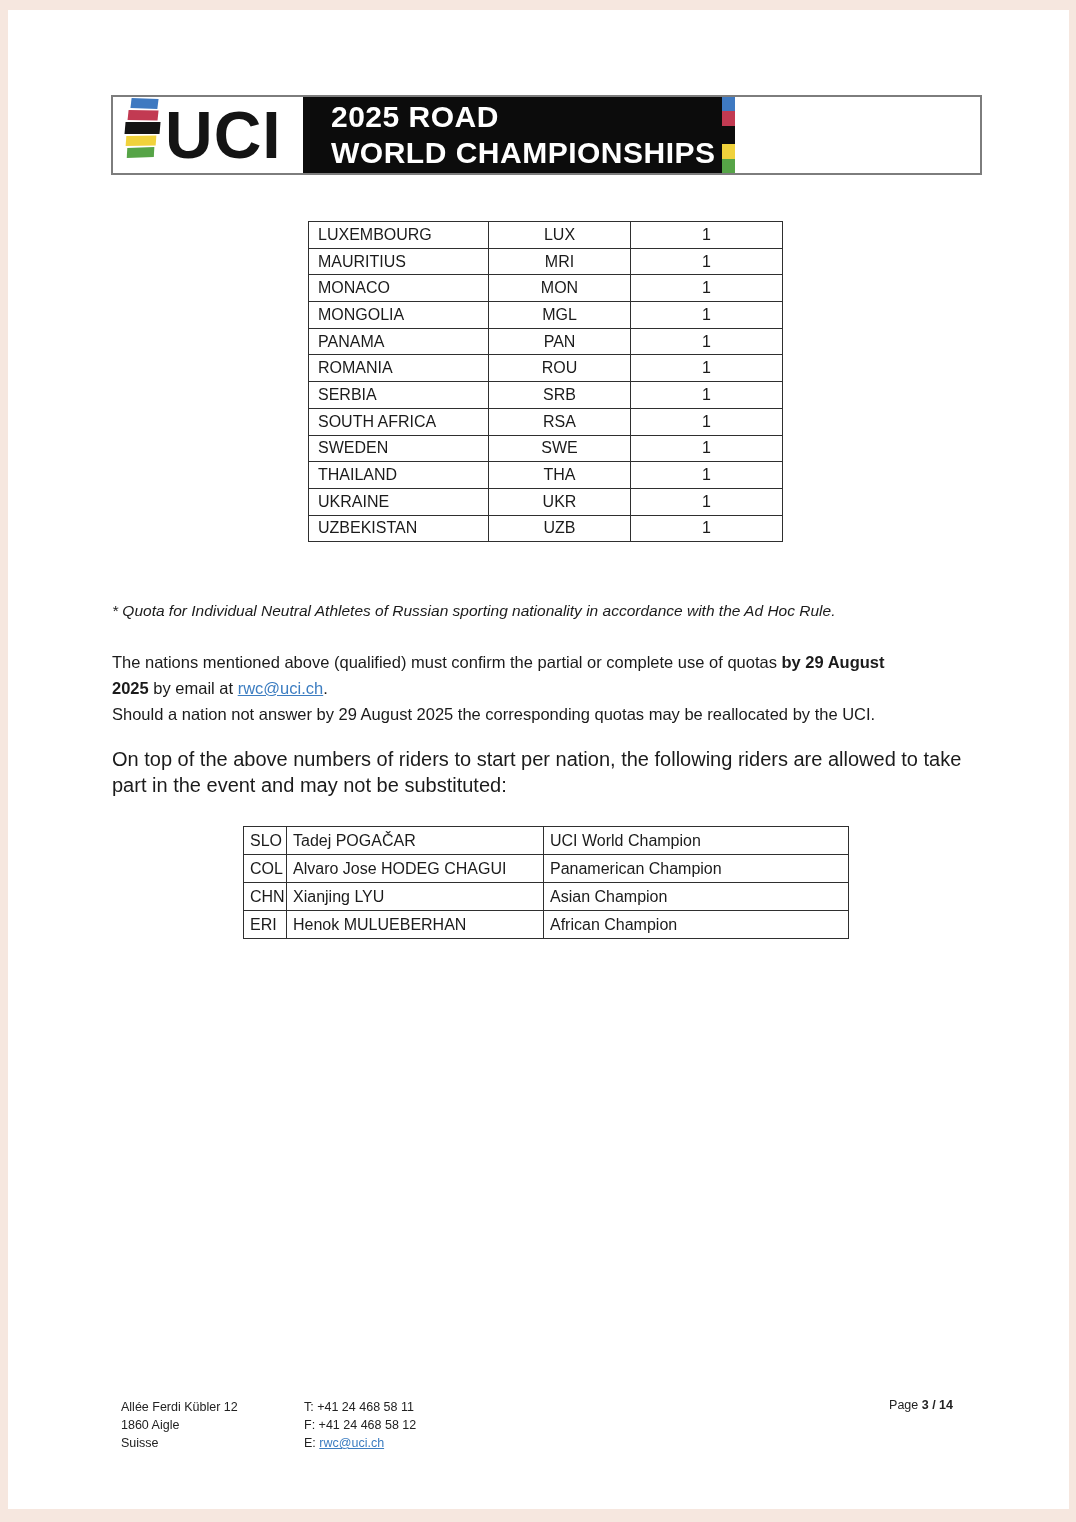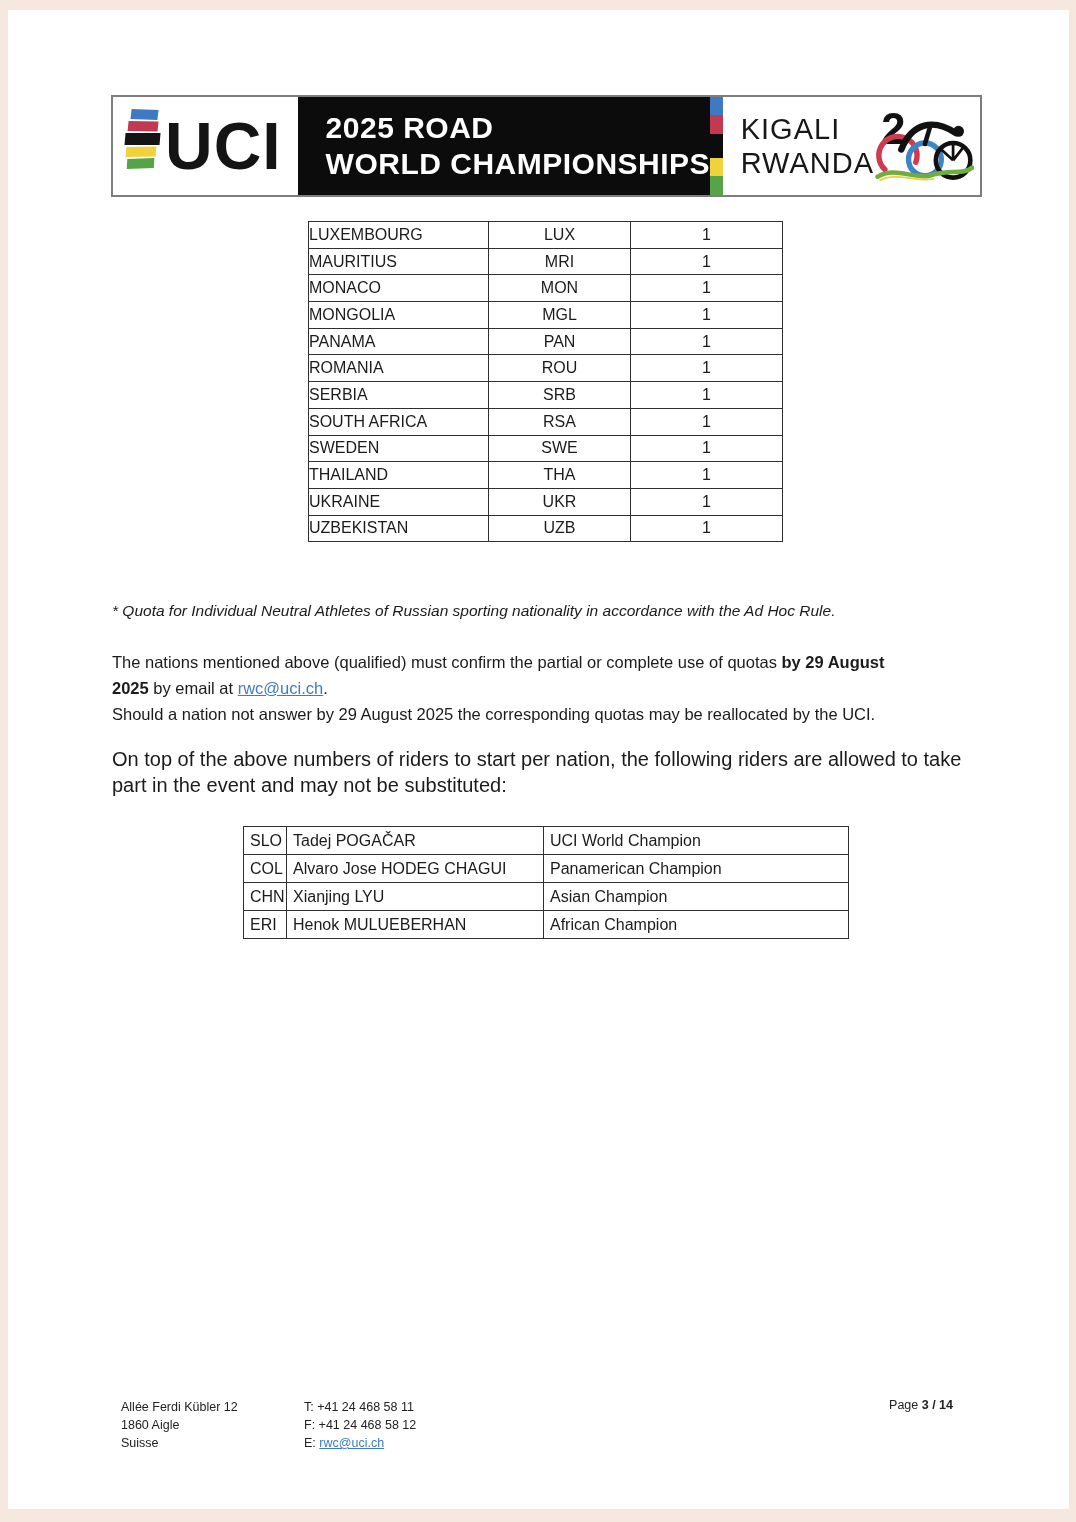--- a/index.html
+++ b/index.html
@@ -15,21 +15,21 @@
     background:#f6e7df;
     overflow:hidden;
   }
   .page{
     position:absolute;
     left:8px;top:10px;width:1061px;height:1499px;
     background:#ffffff;
   }
   
   .header-box{
-    position:absolute;left:103px;top:85px;width:871px;height:102px;
+    position:absolute;left:103px;top:85px;width:871px;height:80px;
     border:2px solid #7d7d7d;
     box-sizing:border-box;
     display:flex;align-items:stretch;
     background:#fff;
   }
   .uci-section{
     width:190px;display:flex;align-items:center;justify-content:flex-start;
     padding-left:8px;box-sizing:border-box;background:#fff;
   }
   .uci-wordmark{
@@ -67,21 +67,21 @@
     position:absolute;left:300px;top:211px;width:474px;
     border-collapse:collapse;table-layout:fixed;
     font-size:16px;color:#1b1b1b;
   }
   .quota-table td{
     border:1px solid #2f2f2f;
     height:25.7px;padding:0;
     vertical-align:middle;
     overflow:hidden;white-space:nowrap;
   }
-  .quota-table td.left{text-align:left;}
+  .quota-table td.left{text-align:left;padding-left:9px;}
   .quota-table td.center{text-align:center;}
   .col-nation{width:180px;}
   .col-code{width:142px;}
   .col-quota{width:152px;}
   
   .note-italic{
     position:absolute;left:104px;top:592px;width:890px;
     font-size:15.5px;font-style:italic;
   }
   .para-confirm{
@@ -152,40 +152,20 @@
       </div>
 
       <div class="color-strip">
         <div class="strip-blue"></div>
         <div class="strip-red"></div>
         <div class="strip-black"></div>
         <div class="strip-yellow"></div>
         <div class="strip-green"></div>
       </div>
 
-      <div class="kigali-section">
-        <div class="kigali-text">
-          <div>KIGALI</div>
-          <div>RWANDA</div>
-        </div>
-        <span class="bike-logo">
-          <svg width="100" height="86" viewBox="0 0 110 92">
-            <text x="8" y="46" font-family="Liberation Sans, sans-serif" font-size="48" font-weight="700" fill="#111">2</text>
-            <path d="M12 74 A 21 21 0 1 1 46 66" stroke="#cf3a50" stroke-width="6" fill="none" stroke-linecap="round"></path>
-            <circle cx="56" cy="63" r="18" stroke="#3c86c8" stroke-width="6" fill="none"></circle>
-            <circle cx="87" cy="64" r="19" stroke="#111" stroke-width="5" fill="none"></circle>
-            <path d="M87 64 L74 52 M87 64 L98 50 M87 64 L87 45" stroke="#111" stroke-width="3" fill="none"></path>
-            <path d="M30 52 C 42 22 66 18 90 34" stroke="#111" stroke-width="7" fill="none" stroke-linecap="round"></path>
-            <path d="M62 26 L56 46" stroke="#111" stroke-width="5" fill="none" stroke-linecap="round"></path>
-            <circle cx="93" cy="32" r="6" fill="#111"></circle>
-            <path d="M4 82 C 24 70 44 86 64 80 C 84 74 98 80 108 72" stroke="#6fae3e" stroke-width="5" fill="none" stroke-linecap="round"></path>
-            <path d="M6 86 C 26 76 46 89 66 84" stroke="#e8d43c" stroke-width="2" fill="none"></path>
-          </svg>
-        </span>
-      </div>
     </div>
 
     <table class="quota-table">
       <colgroup>
           <col class="col-nation">
           <col class="col-code">
           <col class="col-quota">
         </colgroup>
       <tbody>
           <tr>

